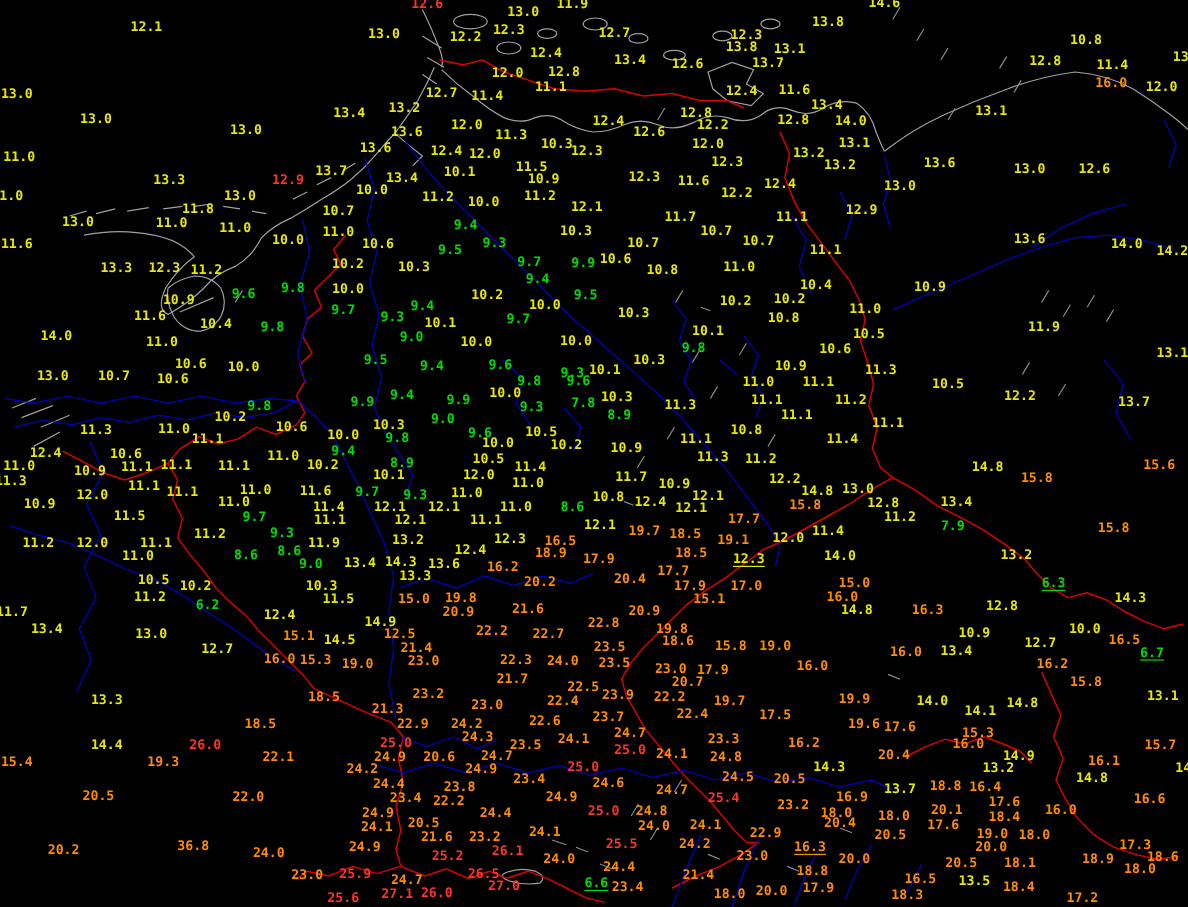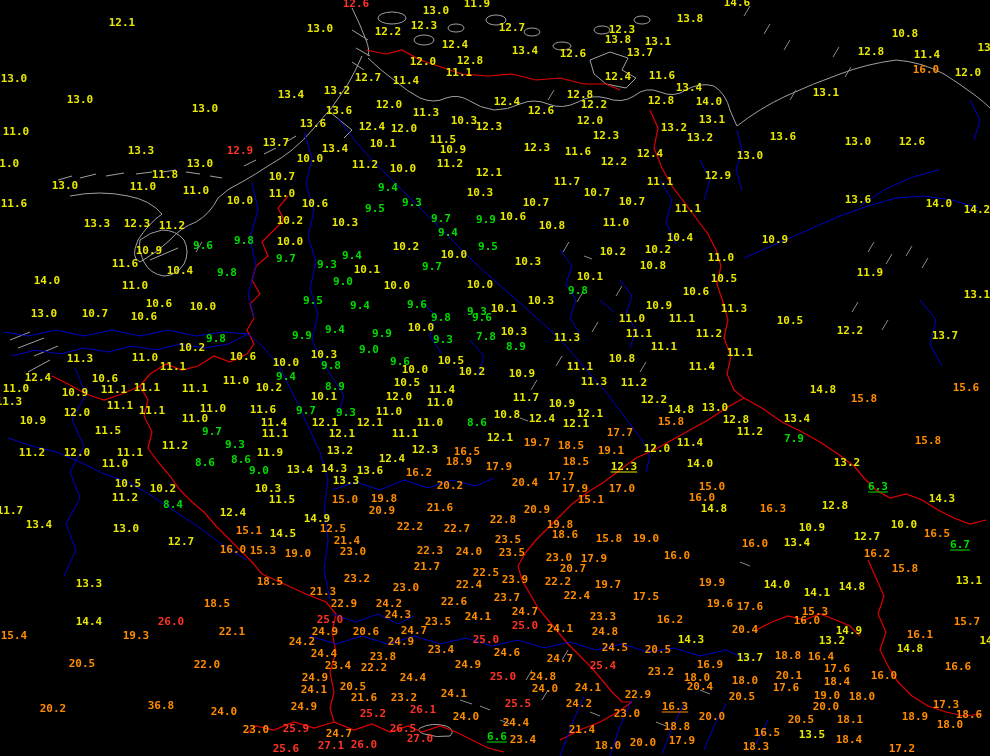--- a/index.html
+++ b/index.html
@@ -370,21 +370,21 @@
       <div class="st o" style="left: 499px; top: 466px;">17.9</div>
       <div class="st y" style="left: 700px; top: 463px;">14.0</div>
       <div class="st y" style="left: 346px; top: 480px;">13.3</div>
       <div class="st o" style="left: 450px; top: 485px;">20.2</div>
       <div class="st o" style="left: 561px; top: 476px;">17.7</div>
       <div class="st o" style="left: 525px; top: 482px;">20.4</div>
       <div class="st y" style="left: 847px; top: 462px;">13.2</div>
       <div class="st g u" style="left: 878px; top: 486px;">6.3</div>
       <div class="st y" style="left: 268px; top: 488px;">10.3</div>
       <div class="st y" style="left: 163px; top: 488px;">10.2</div>
-      <div class="st g" style="left: 173px; top: 504px;">8.4</div>
+      <div class="st g" style="left: 173px; top: 504px;">6.2</div>
       <div class="st y" style="left: 128px; top: 483px;">10.5</div>
       <div class="st y" style="left: 125px; top: 497px;">11.2</div>
       <div class="st o" style="left: 575px; top: 488px;">17.9</div>
       <div class="st o" style="left: 622px; top: 488px;">17.0</div>
       <div class="st o" style="left: 712px; top: 486px;">15.0</div>
       <div class="st o" style="left: 702px; top: 497px;">16.0</div>
       <div class="st o" style="left: 591px; top: 499px;">15.1</div>
       <div class="st y" style="left: 282px; top: 499px;">11.5</div>
       <div class="st o" style="left: 345px; top: 499px;">15.0</div>
       <div class="st o" style="left: 384px; top: 498px;">19.8</div>

